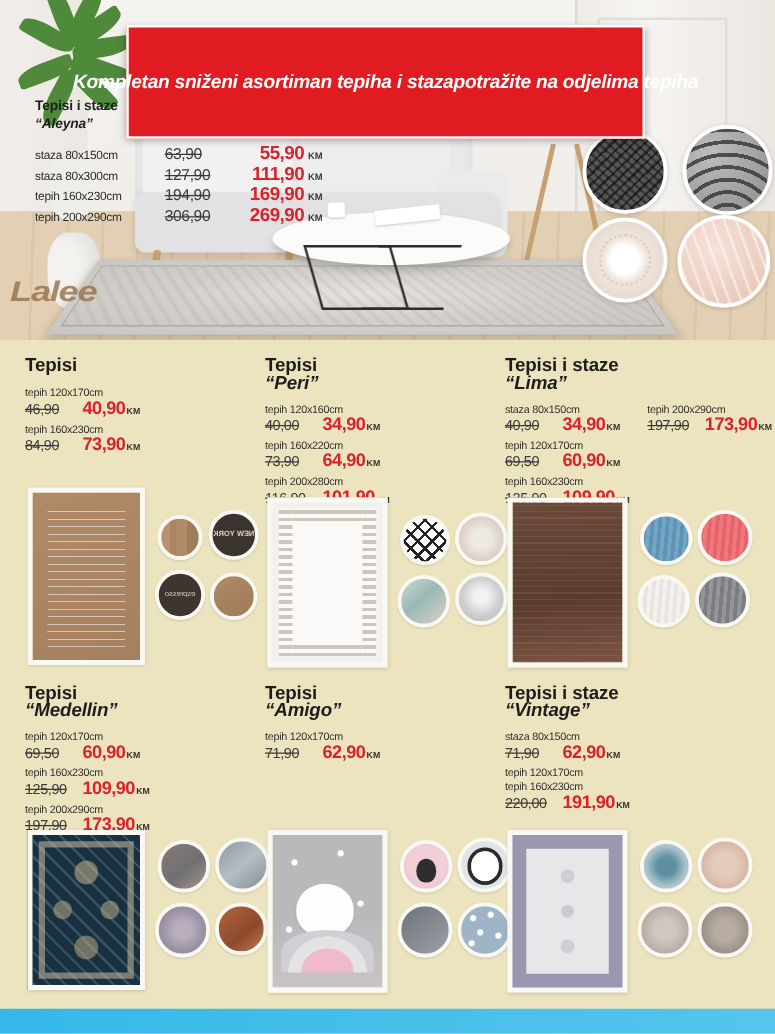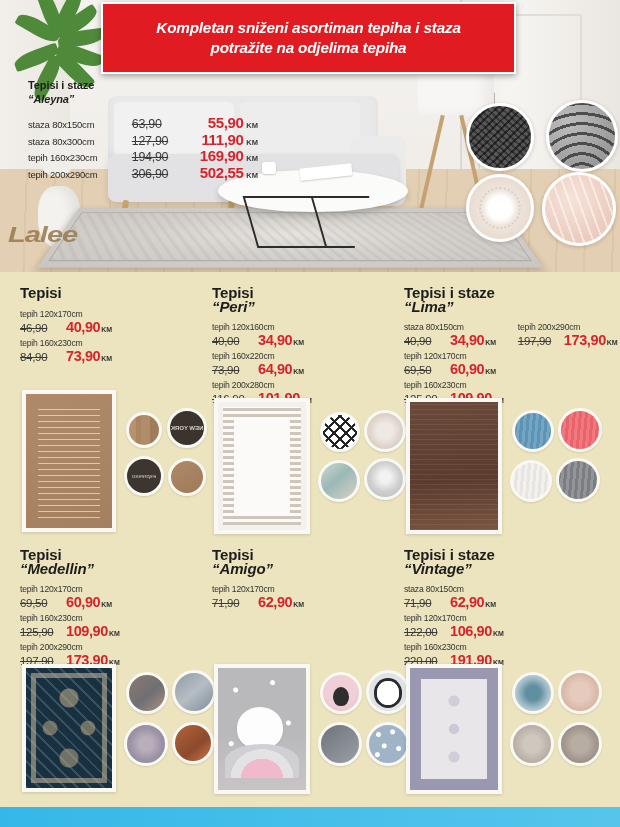--- a/index.html
+++ b/index.html
@@ -87,24 +87,24 @@
   .hc3 { left:466px; top:174px; width:68px; height:68px;
     background: radial-gradient(ellipse at 50% 50%, #fff 0 26%, #f0e6dd 40%, #e8dcd2 70%, #ded0c4 100%); }
   .hc3::after{content:""; position:absolute; inset:10px; border:2px dotted #dccfc2; border-radius:50%;}
   .hc4 { left:542px; top:172px; width:74px; height:74px;
     background: radial-gradient(circle at 40% 35%, #f6e2d9, #edcfc2 60%, #e3c3b4 100%); }
   .hc4::after{content:""; position:absolute; inset:0;
     background: repeating-linear-gradient(70deg, rgba(255,255,255,.5) 0 2px, transparent 2px 9px);}
 
   
   .banner {
-    position:absolute; left:101px; top:2px; width:415px; height:72px;
+    position:absolute; left:101px; top:20px; width:415px; height:91px;
     background:#e11b22; border:2px solid #fff;
     box-shadow: 0 2px 6px rgba(0,0,0,.35);
-    display:flex; flex-direction:column; align-items:center; justify-content:center;
+    display:flex; flex-direction:row; align-items:center; justify-content:center;
     color:#fff; text-align:center;
   }
   .banner-line {
     font-style:italic; font-weight:700; font-size:15.3px; line-height:20px;
     letter-spacing:-.2px; white-space:nowrap;
   }
   .banner-line.l3 { font-size:15.3px; }
   .banner-strong { font-weight:900; font-style:italic; letter-spacing:0; }
 
   
@@ -313,21 +313,21 @@
         </div>
         <div class="arow">
           <span class="lbl">tepih 160x230cm</span>
           <span class="old">194,90</span>
           <span class="new">169,90</span>
           <span class="km">KM</span>
         </div>
         <div class="arow">
           <span class="lbl">tepih 200x290cm</span>
           <span class="old">306,90</span>
-          <span class="new">502,55</span>
+          <span class="new">269,90</span>
           <span class="km">KM</span>
         </div>
       </div>
     </div>
   </div>
 
   <div class="grid-wrap">
 
     <div class="cell" style="left:20px; top:14px; width:180px;">
       <div class="c-title">
@@ -499,25 +499,20 @@
         <div class="q">“Vintage”</div>
       </div>
       <div class="plist">
         <div class="pline-lbl">staza 80x150cm</div>
         <div class="pline-val">
           <span class="old">71,90</span>
           <span class="new">62,90</span>
           <span class="km">KM</span>
         </div>
         <div class="pline-lbl">tepih 120x170cm</div>
-        <div class="pline-val">
-          <span class="old">122,00</span>
-          <span class="new">106,90</span>
-          <span class="km">KM</span>
-        </div>
         <div class="pline-lbl">tepih 160x230cm</div>
         <div class="pline-val">
           <span class="old">220,00</span>
           <span class="new">191,90</span>
           <span class="km">KM</span>
         </div>
       </div>
     </div>
     <div class="prod" style="left:406px; top:392px; width:200px; height:140px;">
       <div class="rugimg vint-rug" style="left:0; top:0; width:96px; height:130px;"></div>

